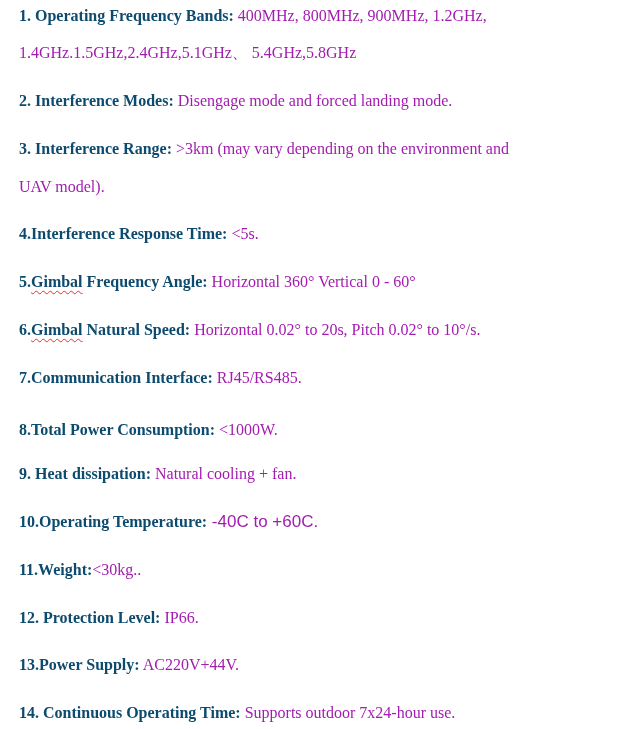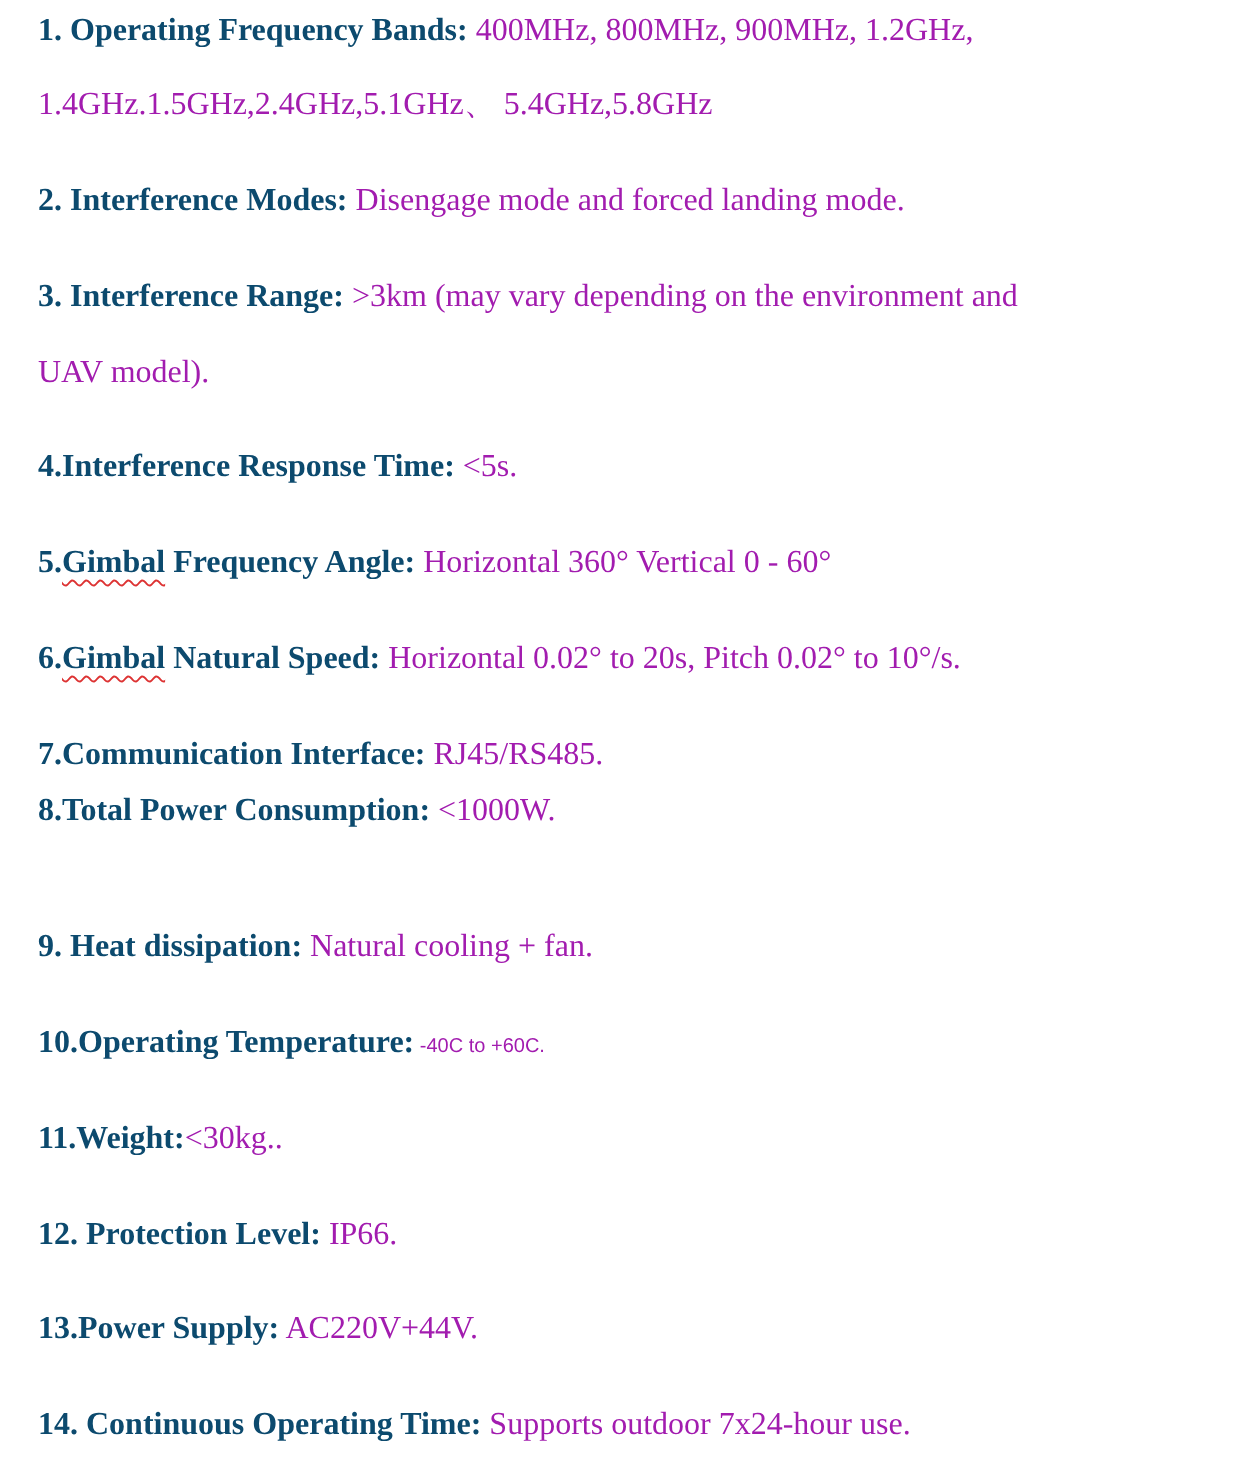--- a/index.html
+++ b/index.html
@@ -31,21 +31,21 @@
     .line b {
       font-weight: bold;
       color: #0c4a6e;
     }
     .val {
       font-weight: normal;
       color: #a21caf;
     }
     .sans {
       font-family: "Liberation Sans", "DejaVu Sans", sans-serif;
-      font-size: 10px;
+      font-size: 17px;
     }
     .spell {
       text-decoration: underline wavy #d33;
       text-decoration-thickness: 1px;
       text-underline-offset: 3px;
       text-align: right;
     }
   </style>
 </head>
 <body>
@@ -79,21 +79,21 @@
   </div>
 
   <div class="line" style="top:320px">
     <b><span>6.</span><span class="spell">Gimbal</span><span> Natural Speed:</span></b><span class="val"> Horizontal 0.02° to 20s, Pitch 0.02° to 10°/s.</span>
   </div>
 
   <div class="line" style="top:368px">
     <b>7.Communication Interface:</b><span class="val"> RJ45/RS485.</span>
   </div>
 
-  <div class="line" style="top:396px">
+  <div class="line" style="top:420px">
     <b>8.Total Power Consumption:</b><span class="val"> &lt;1000W.</span>
   </div>
 
   <div class="line" style="top:464px">
     <b>9. Heat dissipation:</b><span class="val"> Natural cooling + fan.</span>
   </div>
 
   <div class="line" style="top:512px">
     <b>10.Operating Temperature:</b><span class="val sans"> -40C to +60C.</span>
   </div>

